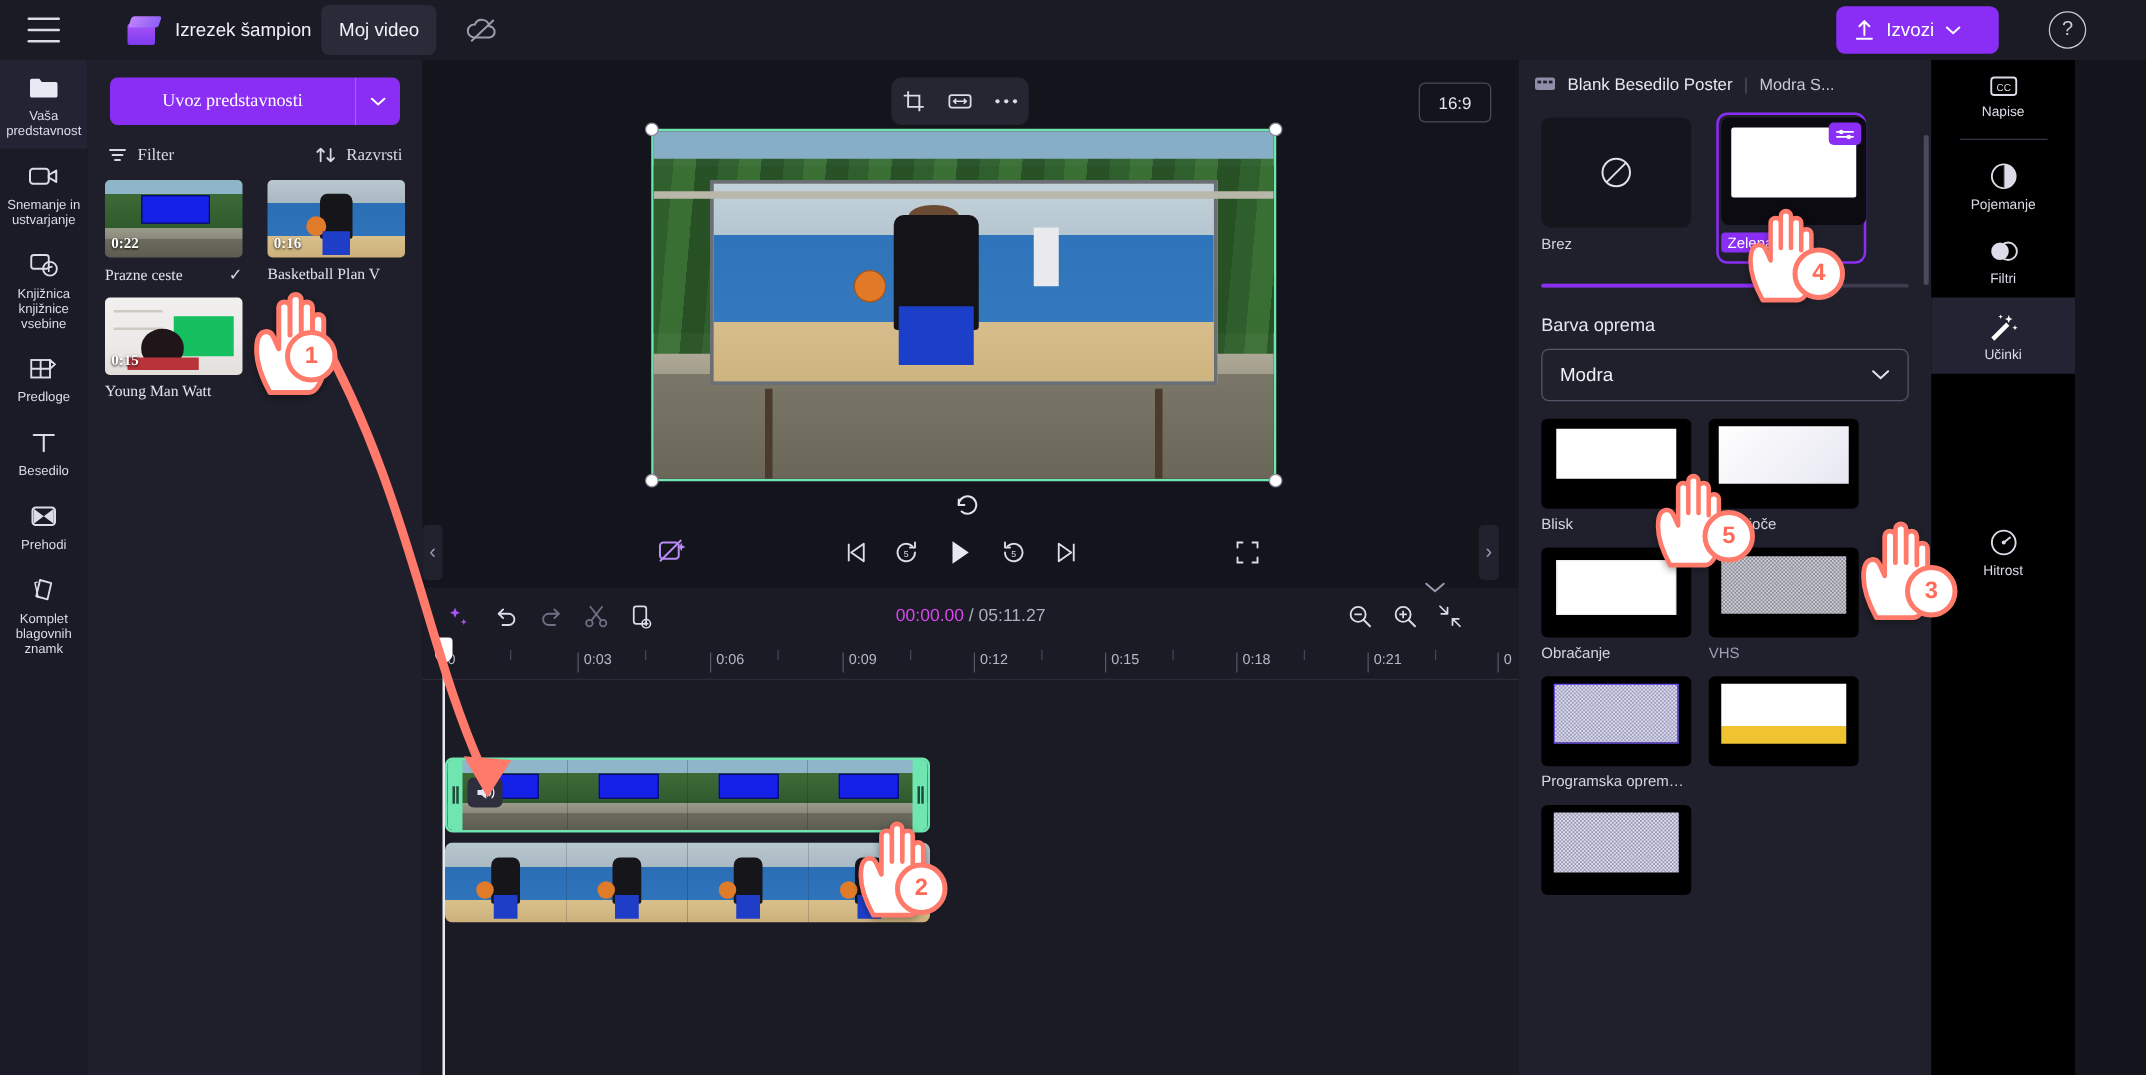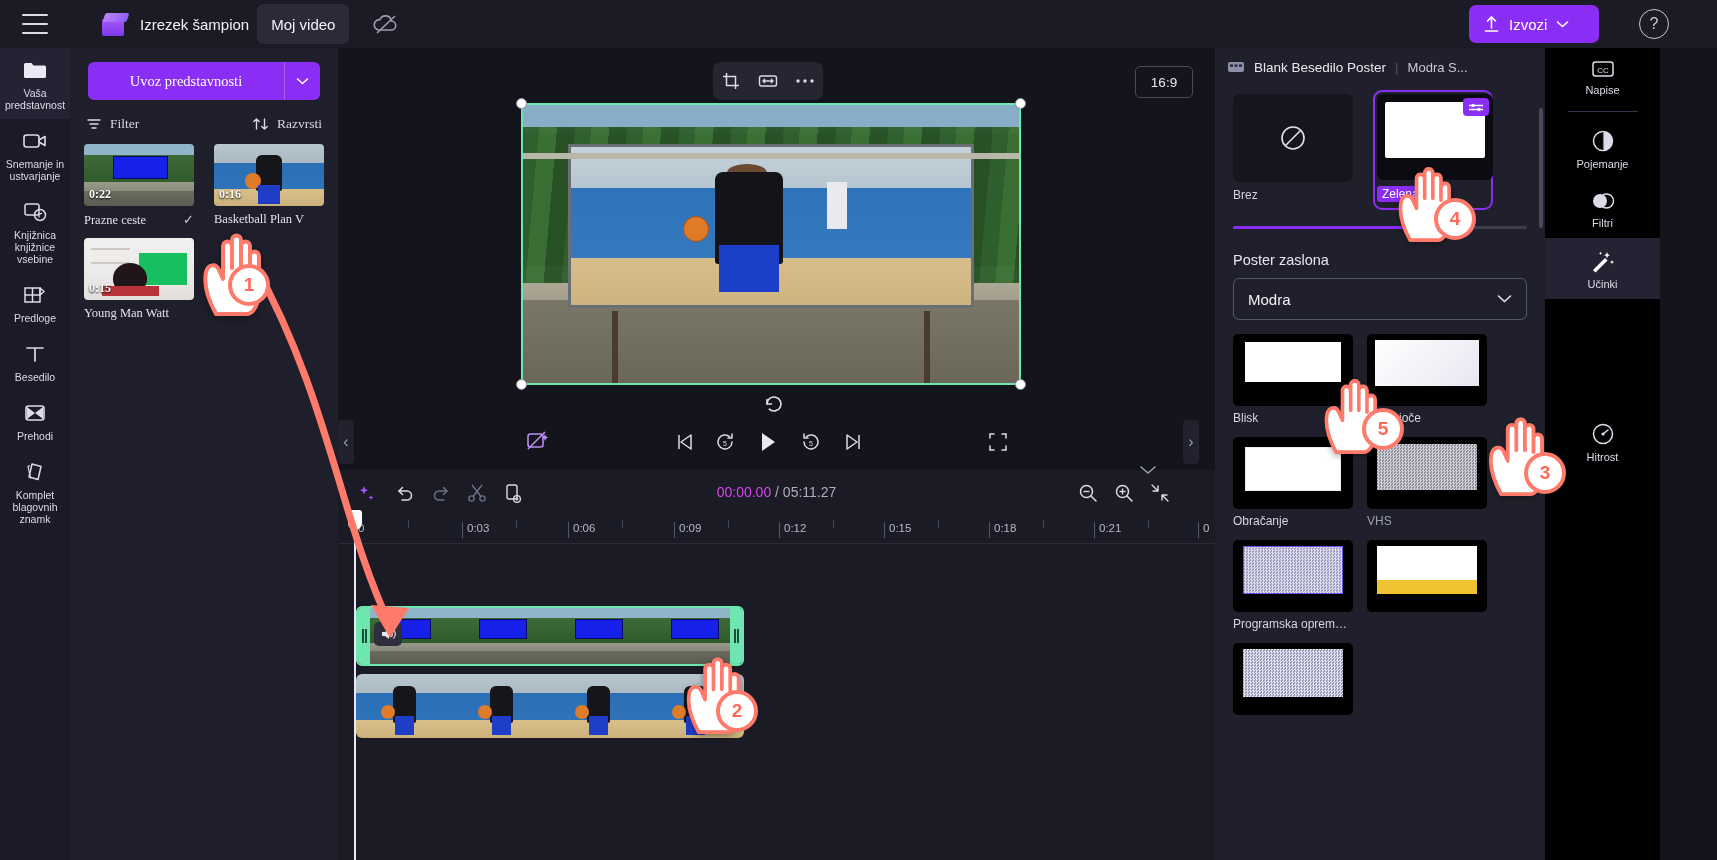--- a/index.html
+++ b/index.html
@@ -696,21 +696,21 @@
     </div>
 
     <div class="slider-wrap">
       <div class="slider">
         <div class="rail2"></div>
           <div class="fill"></div>
         <div class="knob"></div>
       </div>
     </div>
 
-    <div class="fx-label">Poster zaslona</div>
+    <div class="fx-label">Barva oprema</div>
     <div class="select">
       <span>Modra</span>
       <svg width="15" height="10" viewBox="0 0 15 10">
         <path d="M1.5 2l6 5.5 6-5.5" fill="none" stroke="#e6e6f0" stroke-width="1.6" stroke-linecap="round"></path>
       </svg>
     </div>
 
     <div class="fx-grid">
       <div class="fx-card">
         <div class="art art-flash">

